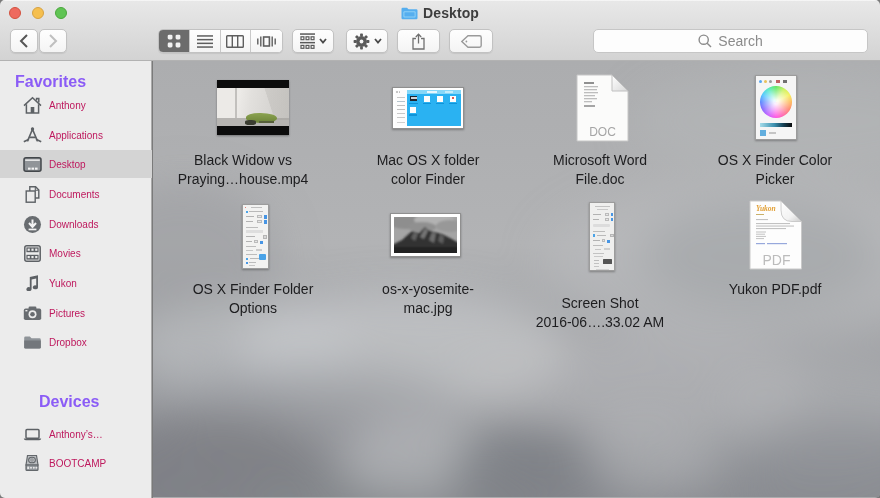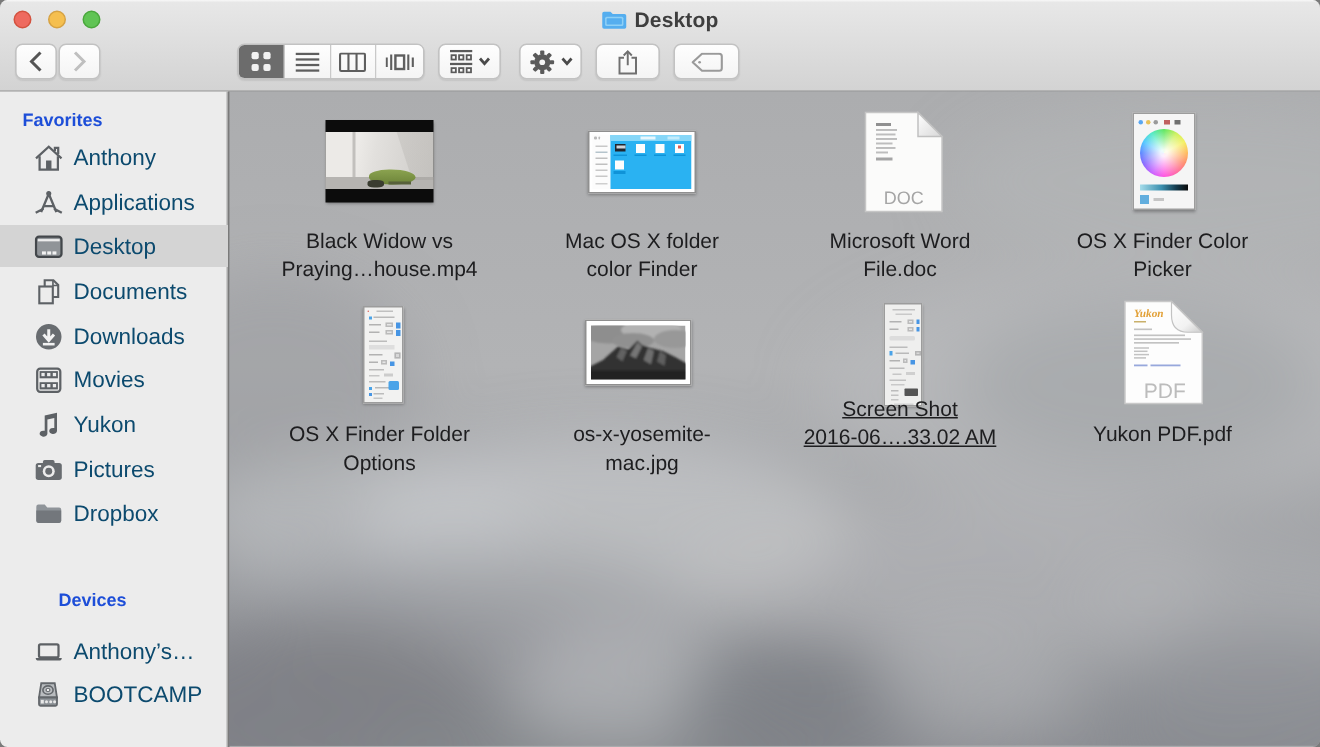--- a/index.html
+++ b/index.html
@@ -23,23 +23,23 @@
          box-shadow:0 1px 1px rgba(0,0,0,.08); display:flex; overflow:hidden; background:#f8f8f8; }
   .seg > div { width:31px; height:100%; display:flex; align-items:center; justify-content:center;
                background:linear-gradient(#fefefe,#f4f4f4); border-right:1px solid #c9c9c9; }
   .seg > div:last-child { border-right:none; }
   .seg > div.sel { background:#6c6c6c; }
   .search { position:absolute; top:29px; left:593px; width:275px; height:24px; border:1px solid #c6c6c6;
             border-radius:5px; background:#fdfdfd; display:flex; align-items:center; justify-content:center; gap:6px;
             color:#8b8b8b; font-size:14px; }
   
   .sidebar { position:absolute; left:0; top:61px; width:152px; height:437px; background:#ececec; border-right:1px solid #aaa; }
-  .shead { position:absolute; left:15px; font-size:12px; font-weight:bold; color:#1d4ed8; }
+  .shead { position:absolute; left:15px; font-size:16px; font-weight:bold; color:#8b5cf6; }
   .srow { position:absolute; left:0; width:152px; height:28px; display:flex; align-items:center; padding-left:23px; gap:8px; }
-  .srow .txt { font-size:15px; color:#0c4a6e; white-space:nowrap; }
+  .srow .txt { font-size:10px; color:#be185d; white-space:nowrap; }
   .srow.sel { background:#d4d4d4; }
   .sic { width:18px; height:18px; flex:0 0 18px; }
   
   .content { position:absolute; left:153px; top:61px; width:727px; height:437px; background:#aaabad; overflow:hidden; }
   .clouds { position:absolute; left:0; top:0; }
   .item { position:absolute; }
   .lbl { position:absolute; text-align:center; font-size:14px; line-height:19px; color:#1d1d1f; width:180px; }
 </style>
 </head>
 <body>
@@ -159,20 +159,27 @@
       </svg>
     </div>
 
     <div class="tbtn" style="left:449px; width:44px;">
       <svg width="21" height="13" viewBox="0 0 21 13">
         <path d="M7 0.8 L18.5 0.8 Q20.2 0.8 20.2 2.5 L20.2 10.5 Q20.2 12.2 18.5 12.2 L7 12.2 L0.8 6.5 Z" fill="none" stroke="#9a9a9a" stroke-width="1.4"></path>
         <circle cx="5.4" cy="6.5" r="0.9" fill="#9a9a9a"></circle>
       </svg>
     </div>
 
+    <div class="search">
+      <svg width="14" height="14" viewBox="0 0 14 14">
+        <circle cx="5.7" cy="5.7" r="4.6" fill="none" stroke="#8b8b8b" stroke-width="1.4"></circle>
+        <line x1="9.2" y1="9.2" x2="13" y2="13" stroke="#8b8b8b" stroke-width="1.4"></line>
+      </svg>
+      <span>Search</span>
+    </div>
   </div>
 
   <div class="sidebar">
     <div class="shead" style="top:12px;">Favorites</div>
     <div class="srow" style="top:30px;">
         <span class="sic"><svg width="19" height="19" viewBox="0 0 19 19">
             <g stroke="#5d6165" stroke-width="1.5" fill="none">
               <path d="M1 9.6 L9.5 1.8 L18 9.6"></path>
               <path d="M3.4 8.2 L3.4 17 L15.6 17 L15.6 8.2"></path>
               <path d="M13.6 4.6 L13.6 2.6 L15.8 2.6 L15.8 6.6"></path>
@@ -324,21 +331,21 @@
     <div class="item" style="left:64px; top:19px; width:72px; height:55px; background:#0c0c0c; box-shadow:0 1px 2px rgba(0,0,0,.35);">
       <div style="position:absolute; left:0; top:8px; width:72px; height:38px; background:linear-gradient(100deg,#eceae7 30%,#e2e0dd 45%,#d8d6d3 70%,#cfcdca); overflow:hidden;">
         <div style="position:absolute; left:18px; top:0; width:1.5px; height:30px; background:#c2c0bd;"></div>
         <div style="position:absolute; left:0; top:30px; width:72px; height:8px; background:#b6b4b1;"></div>
         <div style="position:absolute; left:22px; top:-6px; width:60px; height:38px; background:linear-gradient(72deg, rgba(0,0,0,0) 49%, rgba(125,122,116,.14) 50%);"></div>
         <div style="position:absolute; left:29px; top:25px; width:31px; height:10px; border-radius:45% 55% 50% 50%; background:linear-gradient(#8ba350, #6c8338);"></div>
         <div style="position:absolute; left:28px; top:32px; width:11px; height:4.5px; background:#3a3c30; border-radius:40%;"></div>
         <div style="position:absolute; left:42px; top:33px; width:15px; height:2px; background:#57603a;"></div>
       </div>
     </div>
-    <div class="lbl" style="left:10px; top:90px;">Black Widow vs<br>Praying…house.mp4</div>
+    <div class="lbl" style="left:0; top:90px;">Black Widow vs<br>Praying…house.mp4</div>
 
     <div class="item" style="left:239px; top:26px; width:72px; height:42px; background:#fff; border:1px solid #8f8f8f; box-shadow:0 1px 2px rgba(0,0,0,.3); padding:2px;">
       <div style="position:relative; width:66px; height:36px; background:#fcfcfc; overflow:hidden;">
         <div style="position:absolute; left:1px; top:1px; width:1.5px; height:1.5px; background:#bbb; border-radius:50%;"></div>
         <div style="position:absolute; left:3.5px; top:1px; width:1.5px; height:1.5px; background:#bbb; border-radius:50%;"></div>
         <div style="position:absolute; left:2px; top:7px; width:8px; height:1.4px; background:#c8c8c8;"></div>
         <div style="position:absolute; left:2px; top:11px; width:8px; height:1.4px; background:#b5c4cc;"></div>
         <div style="position:absolute; left:2px; top:15px; width:8px; height:1.4px; background:#c0c0c0;"></div>
         <div style="position:absolute; left:2px; top:19px; width:8px; height:1.4px; background:#c0c0c0;"></div>
         <div style="position:absolute; left:2px; top:23px; width:8px; height:1.4px; background:#c8c8c8;"></div>
@@ -481,21 +488,21 @@
       <div style="position:absolute; left:5px; top:45.5px; width:6px; height:1.3px; background:#c6c6c6;"></div>
       <div style="position:absolute; left:14px; top:45px; width:6px; height:2.2px; background:#cfcfcf;"></div>
       <div style="position:absolute; left:3px; top:50px; width:11px; height:1.3px; background:#c2c2c2;"></div>
       <div style="position:absolute; left:4px; top:53px; width:9px; height:1.3px; background:#c9c9c9;"></div>
       <div style="position:absolute; left:4px; top:56.5px; width:5px; height:1.2px; background:#bcbcbc;"></div>
       <div style="position:absolute; left:4px; top:59.5px; width:5px; height:1.2px; background:#c2c2c2;"></div>
       <div style="position:absolute; left:13px; top:55.5px; width:9px; height:5.5px; background:#555; border-radius:0.5px;"></div>
       <div style="position:absolute; left:4px; top:62.5px; width:5px; height:1.2px; background:#c6c6c6;"></div>
       <div style="position:absolute; left:6px; top:65.5px; width:13px; height:1.6px; background:#d2d2d2;"></div>
     </div>
-    <div class="lbl" style="left:357px; top:202px;text-decoration:underline;">Screen Shot<br>2016-06….33.02 AM</div>
+    <div class="lbl" style="left:357px; top:233px;">Screen Shot<br>2016-06….33.02 AM</div>
 
     <div class="item" style="left:596px; top:139px; width:54px; height:70px;">
       <svg width="54" height="70" viewBox="0 0 54 70">
         <defs>
           <linearGradient id="foldg2" x1="0" y1="0" x2="0.8" y2="1">
             <stop offset="0" stop-color="#ffffff"></stop>
               <stop offset="0.7" stop-color="#f2f2f2"></stop>
               <stop offset="1" stop-color="#d5d5d5"></stop>
           </linearGradient>
         </defs>

